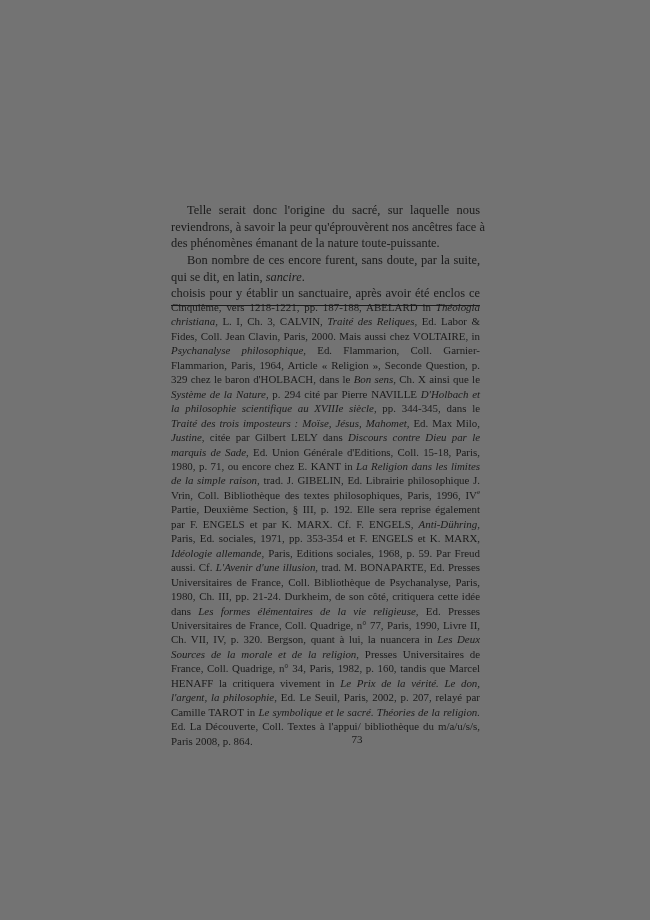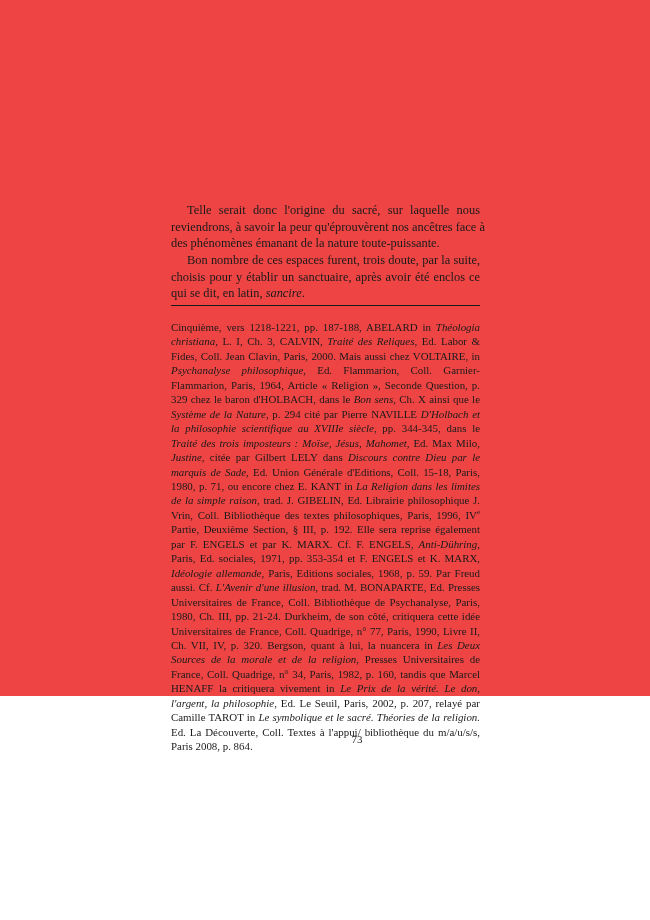--- a/index.html
+++ b/index.html
@@ -1,40 +1,40 @@
 <!DOCTYPE html>
 <html><head>
 <meta charset="utf-8">
 <style>
   html, body { margin:0; padding:0; background:#ffffff; }
   body { width:650px; height:920px; position:relative; overflow:hidden;
          font-family:"Liberation Serif", serif; color:#1a1a1a; }
-  .page { position:absolute; left:0; top:0; width:650px; height:696px; background:#ef4444; }
+  .page { position:absolute; left:0; top:0; width:650px; height:920px; background:#737373; }
   .block { position:absolute; left:171px; width:309px; }
   .main { top:202px; font-size:12.4px; line-height:16.65px; }
-  .fn   { top:320px; font-size:10.9px; line-height:14.45px; }
+  .fn   { top:300px; font-size:10.9px; line-height:14.45px; }
   .ln { display:block; text-align:justify; text-align-last:justify; white-space:nowrap; height:inherit; }
   .ln.last { text-align-last:left; }
   .ln.indent { padding-left:16px; }
   .rule { position:absolute; left:171px; top:305px; width:309px; height:1px; background:#1a1a1a; }
   .pnum { position:absolute; left:0; width:650px; top:733px; text-align:center; font-size:11px;margin-left:32px; }
   i { font-style:italic; }
   sup { font-size:7px; vertical-align:5px; line-height:0; }
 </style>
 </head>
 <body>
 
 <div class="page">
   <div class="block main" id="main-text">
       <span class="ln indent"><span>Telle serait donc l'origine du sacré, sur laquelle nous</span></span>
       <span class="ln"><span>reviendrons, à savoir la peur qu'éprouvèrent nos ancêtres face à</span></span>
       <span class="ln last"><span>des phénomènes émanant de la nature toute-puissante.</span></span>
-      <span class="ln indent"><span>Bon nombre de ces espaces furent, trois doute, par la suite,</span></span>
+      <span class="ln indent"><span>Bon nombre de ces encore furent, sans doute, par la suite,</span></span>
+      <span class="ln last"><span>qui se dit, en latin, </span><i>sancire</i><span>.</span></span>
       <span class="ln"><span>choisis pour y établir un sanctuaire, après avoir été enclos ce</span></span>
-      <span class="ln last"><span>qui se dit, en latin, </span><i>sancire</i><span>.</span></span>
     </div>
   <div class="rule"></div>
   <div class="block fn" id="footnote">
       <span class="ln"><span>Cinquième, vers 1218-1221, pp. 187-188, ABELARD in </span><i>Théologia</i></span>
       <span class="ln"><i>christiana</i><span>, L. I, Ch. 3, CALVIN, </span><i>Traité des Reliques</i><span>, Ed. Labor &amp;</span></span>
       <span class="ln"><span>Fides, Coll. Jean Clavin, Paris, 2000. Mais aussi chez VOLTAIRE, in</span></span>
       <span class="ln"><i>Psychanalyse philosophique</i><span>, Ed. Flammarion, Coll. Garnier-</span></span>
       <span class="ln"><span>Flammarion, Paris, 1964, Article « Religion », Seconde Question, p.</span></span>
       <span class="ln"><span>329 chez le baron d'HOLBACH, dans le </span><i>Bon sens</i><span>, Ch. X ainsi que le</span></span>
       <span class="ln"><i>Système de la Nature</i><span>, p. 294 cité par Pierre NAVILLE </span><i>D'Holbach et</i></span>
@@ -45,20 +45,21 @@
       <span class="ln"><span>1980, p. 71, ou encore chez E. KANT in </span><i>La Religion dans les limites</i></span>
       <span class="ln"><i>de la simple raison</i><span>, trad. J. GIBELIN, Ed. Librairie philosophique J.</span></span>
       <span class="ln"><span>Vrin, Coll. Bibliothèque des textes philosophiques, Paris, 1996, IV</span><sup>e</sup></span>
       <span class="ln"><span>Partie, Deuxième Section, §  III, p. 192. Elle sera reprise également</span></span>
       <span class="ln"><span>par F. ENGELS et par K. MARX. Cf. F. ENGELS, </span><i>Anti-Dühring</i><span>,</span></span>
       <span class="ln"><span>Paris, Ed. sociales, 1971, pp. 353-354 et F. ENGELS et K. MARX,</span></span>
       <span class="ln"><i>Idéologie allemande</i><span>, Paris, Editions sociales, 1968, p. 59. Par Freud</span></span>
       <span class="ln"><span>aussi. Cf. </span><i>L'Avenir d'une illusion</i><span>, trad. M. BONAPARTE, Ed. Presses</span></span>
       <span class="ln"><span>Universitaires de France, Coll. Bibliothèque de Psychanalyse, Paris,</span></span>
       <span class="ln"><span>1980, Ch. III, pp. 21-24. Durkheim, de son côté, critiquera cette idée</span></span>
+      <span class="ln"><span>dans </span><i>Les formes élémentaires de la vie religieuse</i><span>, Ed. Presses</span></span>
       <span class="ln"><span>Universitaires de France, Coll. Quadrige, n° 77, Paris, 1990, Livre II,</span></span>
       <span class="ln"><span>Ch. VII, IV, p. 320. Bergson, quant à lui, la nuancera in </span><i>Les Deux</i></span>
       <span class="ln"><i>Sources de la morale et de la religion</i><span>, Presses Universitaires de</span></span>
       <span class="ln"><span>France, Coll. Quadrige, n° 34, Paris, 1982, p. 160, tandis que Marcel</span></span>
       <span class="ln"><span>HENAFF la critiquera vivement in </span><i>Le Prix de la vérité. Le don,</i></span>
       <span class="ln"><i>l'argent, la philosophie</i><span>, Ed. Le Seuil, Paris, 2002, p. 207, relayé par</span></span>
       <span class="ln"><span>Camille TAROT in </span><i>Le symbolique et le sacré. Théories de la religion.</i></span>
       <span class="ln"><span>Ed. La Découverte, Coll. Textes à l'appui/ bibliothèque du m/a/u/s/s,</span></span>
       <span class="ln last"><span>Paris 2008, p. 864.</span></span>
     </div>

